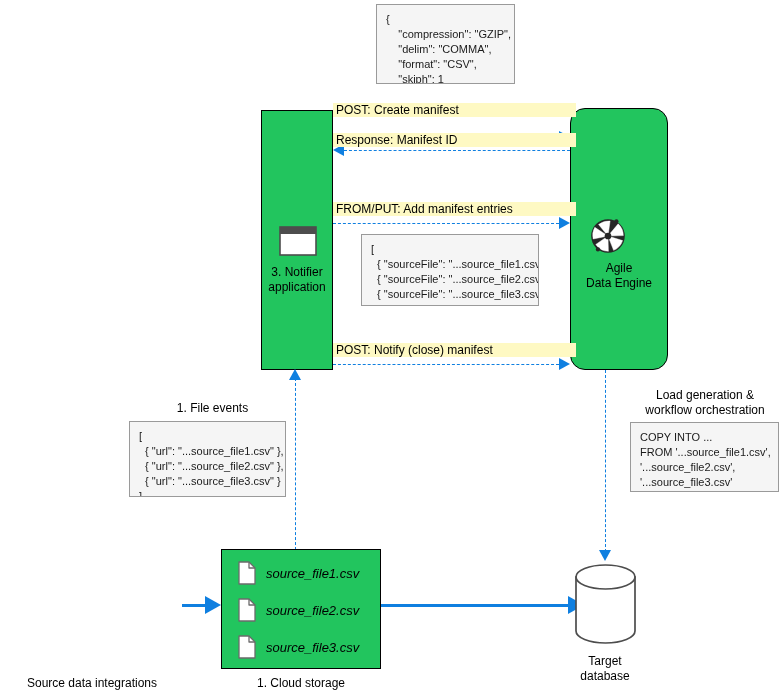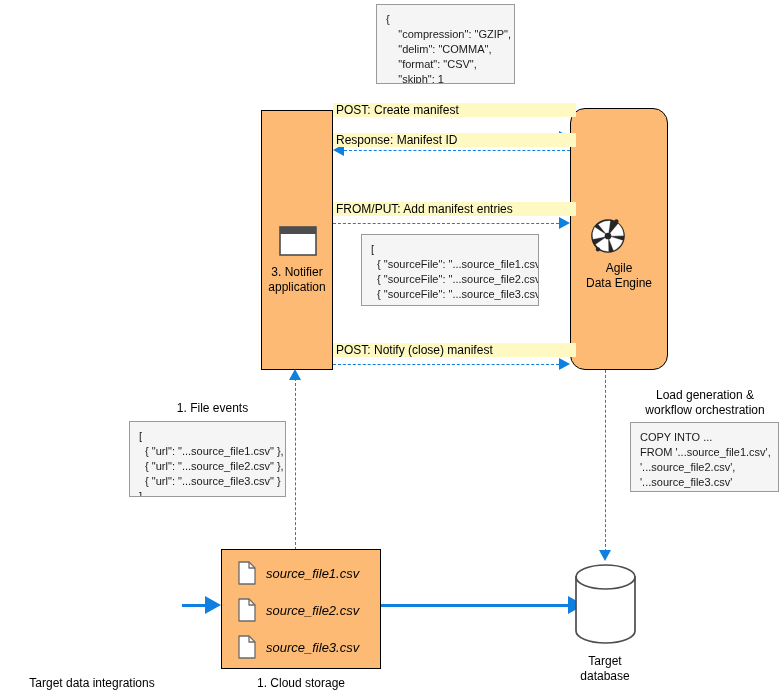--- a/index.html
+++ b/index.html
@@ -16,21 +16,21 @@
     font-family: "Liberation Sans", sans-serif;
     color: #000000;
     overflow: hidden;
   }
 
   
   .node {
     position: absolute;
     box-sizing: border-box;
     border: 1px solid #000000;
-    background: #fdba74;
+    background: #22c55e;
   }
 
   
   .codebox {
     position: absolute;
     box-sizing: border-box;
     border: 1px solid #9a9a9a;
     background: #f5f5f5;
     font-family: "Liberation Sans", sans-serif;
     font-size: 11px;
@@ -217,21 +217,21 @@
 workflow orchestration</div>
   <div class="codebox" style="left:630px; top:422px; width:149px; height:70px;">COPY INTO ...
 FROM '...source_file1.csv',
 '...source_file2.csv',
 '...source_file3.csv'
 ...;</div>
 
   <div class="vline-dash" style="left:605px; top:370px; height:182px;"></div>
   <div class="arrow arrow-down" style="left:599px; top:550px;"></div>
 
-  <div class="caption" style="left:2px; top:676px; width:180px;">Target data integrations</div>
+  <div class="caption" style="left:2px; top:676px; width:180px;">Source data integrations</div>
 
   <div class="hline-solid" style="left:182px; top:604px; width:29px;"></div>
   <div class="arrow arrow-right-big" style="left:205px; top:596px;"></div>
 
   <div class="node" style="left:221px; top:549px; width:160px; height:120px;">
 
     <div class="file-row" style="left:16px; top:11px;">
       <span class="icon" style="position:relative; width:18px; height:24px;">
         <svg width="18" height="24" viewBox="0 0 18 24">
           <path d="M1 1 L11 1 L17 7 L17 23 L1 23 Z" fill="#ffffff" stroke="#6b6b6b" stroke-width="1.3" stroke-linejoin="round"></path>

